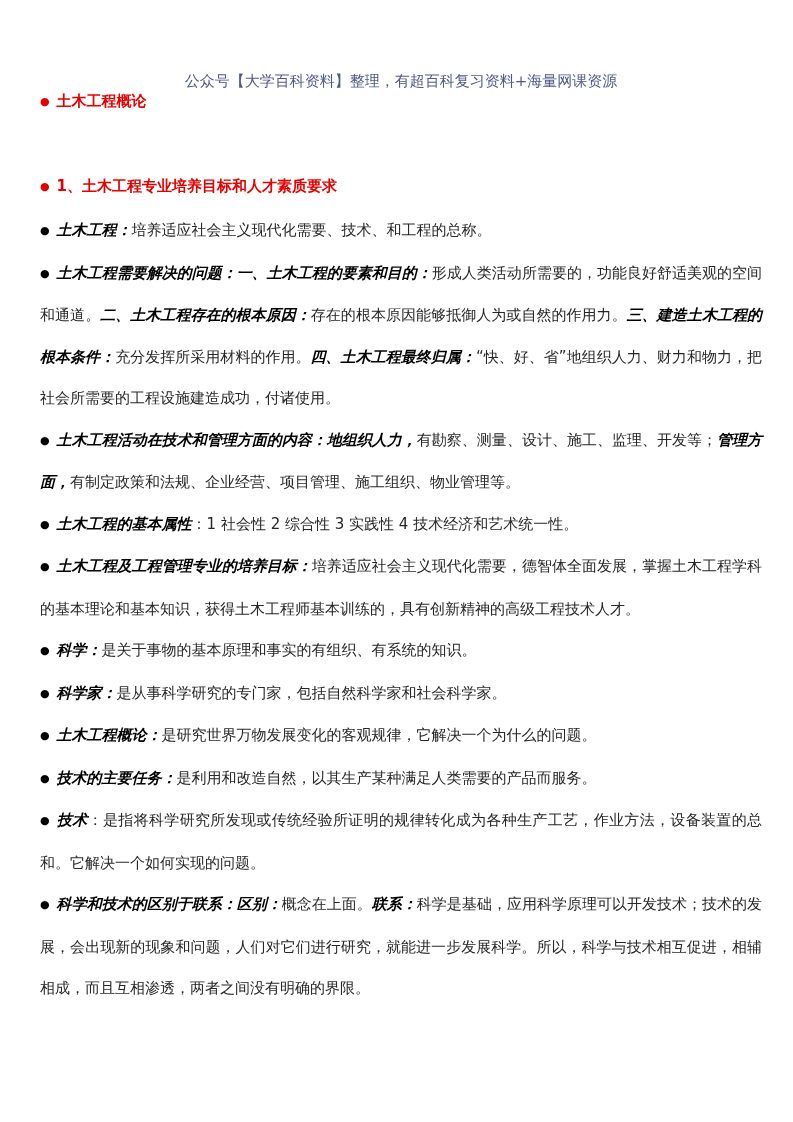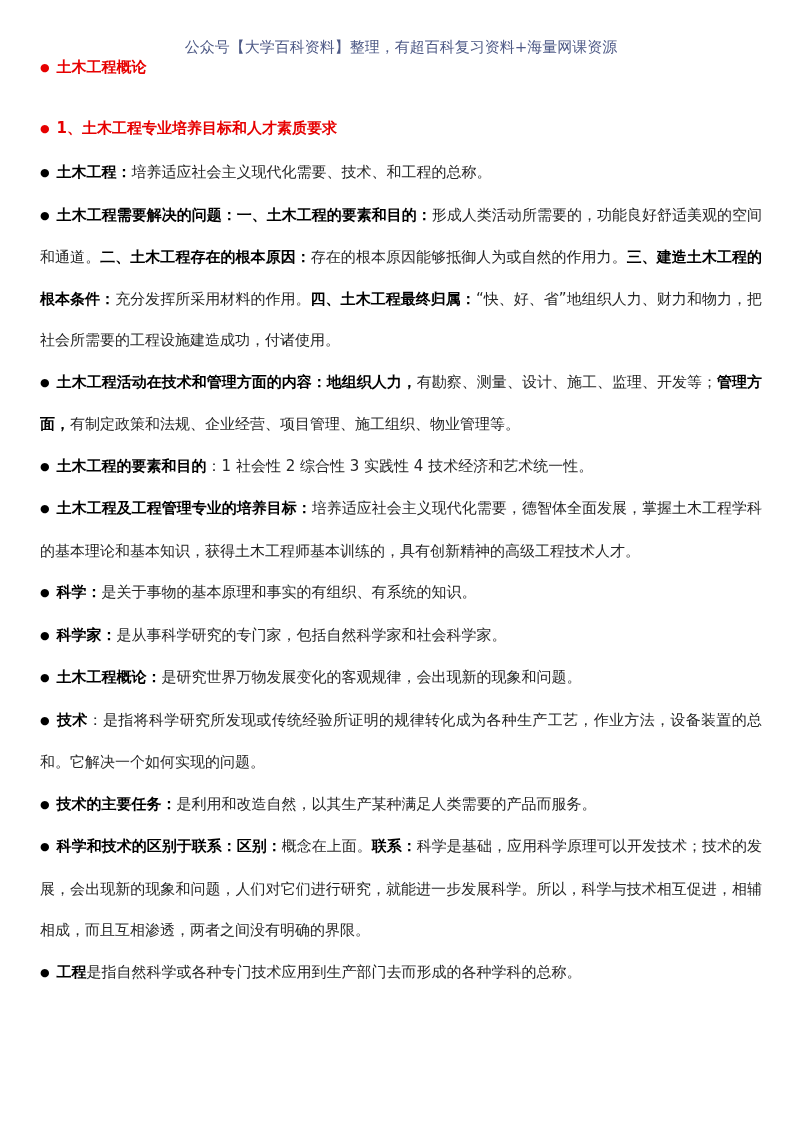--- a/index.html
+++ b/index.html
@@ -6,21 +6,21 @@
     margin: 0;
     padding: 0;
     background: #ffffff;
   }
   .page {
     position: relative;
     width: 793px;
     height: 1122px;
     box-sizing: border-box;
     background: #ffffff;
-    padding: 37px 31px 0 40px;
+    padding: 71px 31px 0 40px;
     overflow: hidden;
     font-family: "DejaVu Sans", "Liberation Sans", sans-serif;
   }
   .doc-header {
     margin: 0;
     text-align: center;
     font-family: "DejaVu Serif", "Liberation Serif", serif;
     font-weight: normal;
     font-size: 15px;
     line-height: 20px;
@@ -29,21 +29,21 @@
   .heading {
     margin: 0;
     font-size: 15px;
     line-height: 20px;
     font-weight: bold;
     color: #e60000;
   }
   .heading.first {
   }
   .heading.second {
-    margin-top: 39px;
+    margin-top: 63px;
   }
   .heading .bullet {
     color: #e60000;
   }
   .bullet {
     display: inline-block;
     font-size: 11px;
     margin-right: 7px;
     transform: translateY(-1px);
     color: #000000;
@@ -54,41 +54,41 @@
   .para {
     margin: 0;
     font-size: 15px;
     line-height: 41.5px;
     color: #262626;
     text-align: justify;
   }
   .run.bold {
     font-weight: bold;
     color: #000000;
+    font-style: italic;
   }
 </style>
 </head>
 <body>
 
 <div class="page">
 
   <p class="doc-header">公众号【大学百科资料】整理，有超百科复习资料+海量网课资源</p>
 
   <p class="heading first"><span class="bullet">●</span><span>土木工程概论</span></p>
 
   <p class="heading second"><span class="bullet">●</span><span>1、土木工程专业培养目标和人才素质要求</span></p>
 
   <div class="content">
       <p class="para"><span class="bullet">●</span><span class="run bold">土木工程：</span><span class="run">培养适应社会主义现代化需要、技术、和工程的总称。</span></p>
       <p class="para"><span class="bullet">●</span><span class="run bold">土木工程需要解决的问题：一、土木工程的要素和目的：</span><span class="run">形成人类活动所需要的，功能良好舒适美观的空间和通道。</span><span class="run bold">二、土木工程存在的根本原因：</span><span class="run">存在的根本原因能够抵御人为或自然的作用力。</span><span class="run bold">三、建造土木工程的根本条件：</span><span class="run">充分发挥所采用材料的作用。</span><span class="run bold">四、土木工程最终归属：</span><span class="run">“快、好、省”地组织人力、财力和物力，把社会所需要的工程设施建造成功，付诸使用。</span></p>
       <p class="para"><span class="bullet">●</span><span class="run bold">土木工程活动在技术和管理方面的内容：地组织人力，</span><span class="run">有勘察、测量、设计、施工、监理、开发等；</span><span class="run bold">管理方面，</span><span class="run">有制定政策和法规、企业经营、项目管理、施工组织、物业管理等。</span></p>
-      <p class="para"><span class="bullet">●</span><span class="run bold">土木工程的要素和目的</span><span class="run">：1 社会性 2 综合性 3 实践性 4 技术经济和艺术统一性。</span></p>
+      <p class="para"><span class="bullet">●</span><span class="run bold">土木工程的基本属性</span><span class="run">：1 社会性 2 综合性 3 实践性 4 技术经济和艺术统一性。</span></p>
       <p class="para"><span class="bullet">●</span><span class="run bold">土木工程及工程管理专业的培养目标：</span><span class="run">培养适应社会主义现代化需要，德智体全面发展，掌握土木工程学科的基本理论和基本知识，获得土木工程师基本训练的，具有创新精神的高级工程技术人才。</span></p>
       <p class="para"><span class="bullet">●</span><span class="run bold">科学：</span><span class="run">是关于事物的基本原理和事实的有组织、有系统的知识。</span></p>
       <p class="para"><span class="bullet">●</span><span class="run bold">科学家：</span><span class="run">是从事科学研究的专门家，包括自然科学家和社会科学家。</span></p>
-      <p class="para"><span class="bullet">●</span><span class="run bold">土木工程概论：</span><span class="run">是研究世界万物发展变化的客观规律，会出现新的现象和问题。</span></p>
+      <p class="para"><span class="bullet">●</span><span class="run bold">土木工程概论：</span><span class="run">是研究世界万物发展变化的客观规律，它解决一个为什么的问题。</span></p>
+      <p class="para"><span class="bullet">●</span><span class="run bold">技术的主要任务：</span><span class="run">是利用和改造自然，以其生产某种满足人类需要的产品而服务。</span></p>
       <p class="para"><span class="bullet">●</span><span class="run bold">技术</span><span class="run">：是指将科学研究所发现或传统经验所证明的规律转化成为各种生产工艺，作业方法，设备装置的总和。它解决一个如何实现的问题。</span></p>
-      <p class="para"><span class="bullet">●</span><span class="run bold">技术的主要任务：</span><span class="run">是利用和改造自然，以其生产某种满足人类需要的产品而服务。</span></p>
       <p class="para"><span class="bullet">●</span><span class="run bold">科学和技术的区别于联系：区别：</span><span class="run">概念在上面。</span><span class="run bold">联系：</span><span class="run">科学是基础，应用科学原理可以开发技术；技术的发展，会出现新的现象和问题，人们对它们进行研究，就能进一步发展科学。所以，科学与技术相互促进，相辅相成，而且互相渗透，两者之间没有明确的界限。</span></p>
-      <p class="para"><span class="bullet">●</span><span class="run bold">工程</span><span class="run">是指自然科学或各种专门技术应用到生产部门去而形成的各种学科的总称。</span></p>
     </div>
 
 </div>
 
 </body></html>

